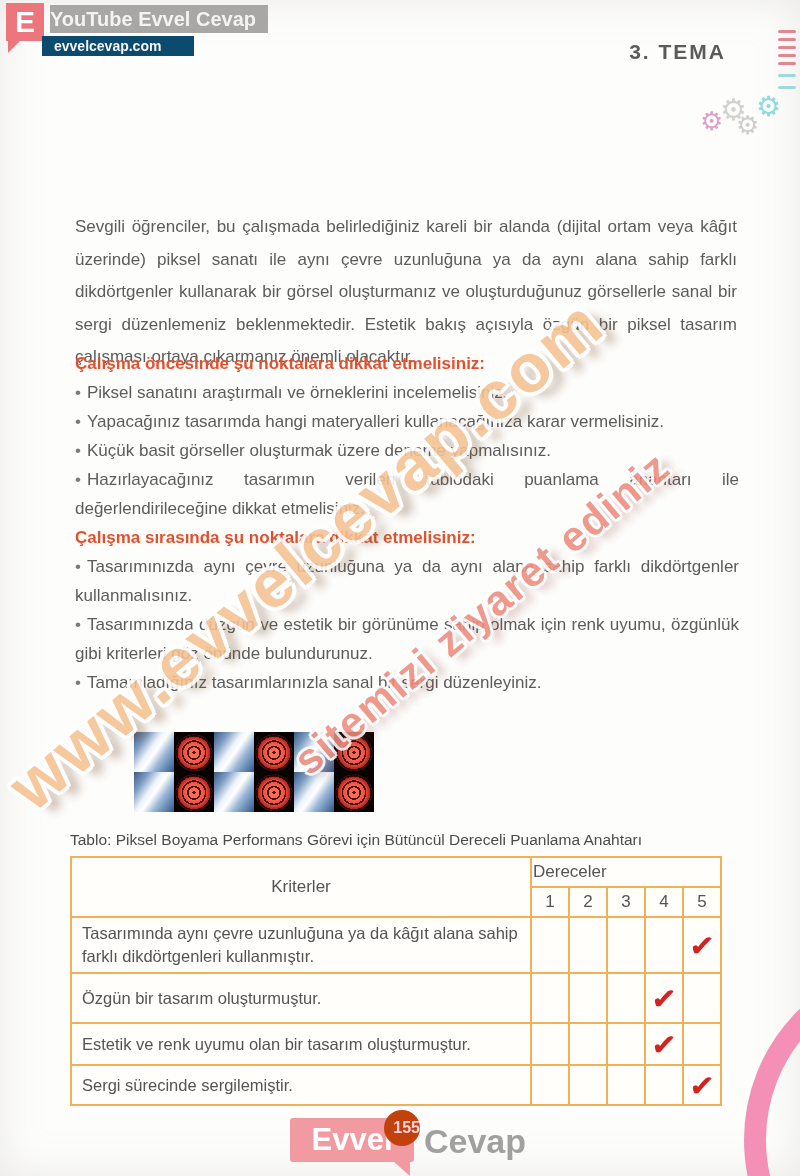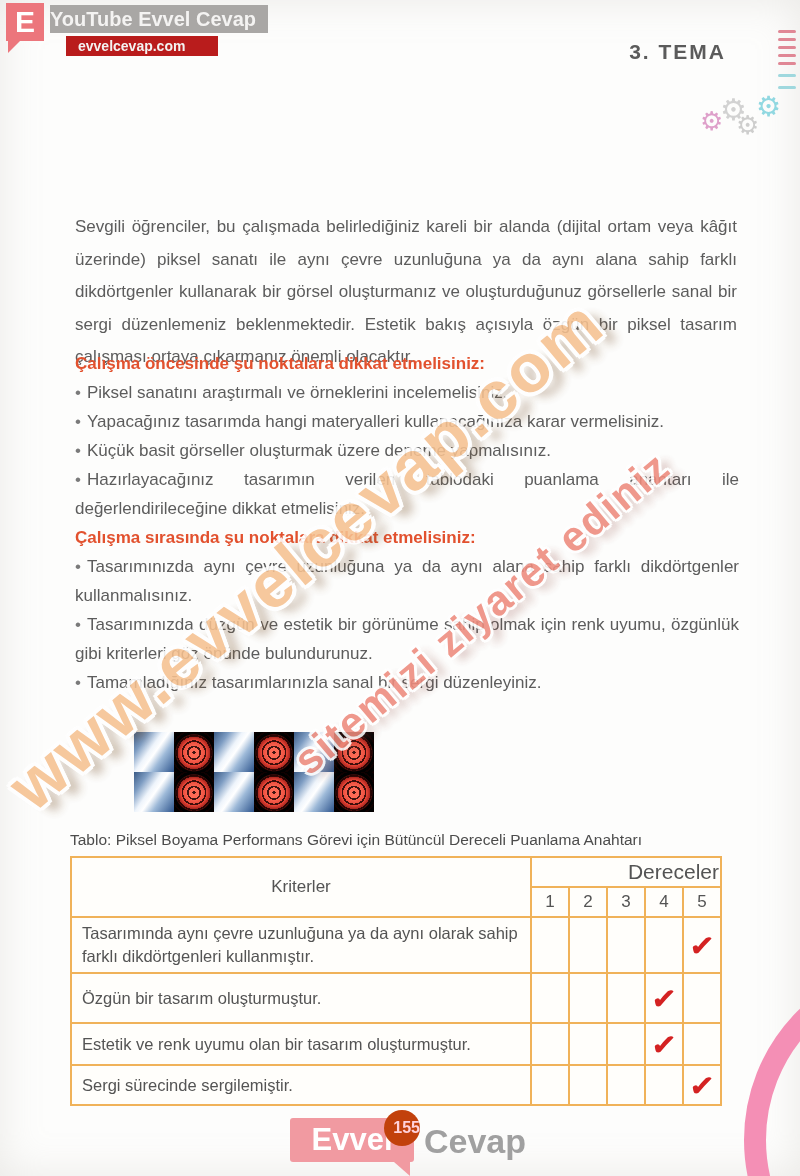--- a/index.html
+++ b/index.html
@@ -10,21 +10,21 @@
     box-shadow:inset 0 0 40px rgba(180,175,168,.25);
   }
   
   .site-logo{position:absolute;top:3px;left:6px;z-index:6;}
   .e-box{position:absolute;top:0;left:0;width:38px;height:38px;background:#ec767c;
          color:#fff;font-size:30px;font-weight:bold;text-align:center;line-height:38px;}
   .e-tail{position:absolute;top:38px;left:2px;width:0;height:0;
           border-left:12px solid #ec767c;border-bottom:12px solid transparent;}
   .banner1{position:absolute;top:2px;left:44px;width:218px;height:28px;background:#a9a7a5;
            color:#f4f3f2;font-size:20px;font-weight:bold;line-height:28px;padding-left:0;white-space:nowrap;}
-  .banner2{position:absolute;top:33px;left:60px;width:140px;height:20px;background:#b91c1c;
+  .banner2{position:absolute;top:33px;left:36px;width:140px;height:20px;background:#0c4a6e;
            color:#f4f3f2;font-size:14px;font-weight:bold;line-height:20px;padding-left:12px;white-space:nowrap;}
   
   .tema{position:absolute;top:40px;right:74px;font-size:21px;font-weight:600;
         color:#5b5b5b;letter-spacing:2px;z-index:2;}
   .edge-marks{position:absolute;top:30px;right:4px;width:18px;z-index:2;}
   .dash{height:3px;border-radius:2px;margin-bottom:5px;}
   .dash.red{background:#e08795;}
   .dash.cyan{background:#9fd8de;margin-top:9px;}
   .gears{position:absolute;top:90px;right:10px;width:90px;height:50px;z-index:2;}
   .gear{position:absolute;font-size:26px;opacity:.65;}
@@ -52,21 +52,21 @@
   .tile.target{
      background:
        repeating-radial-gradient(circle at 50% 52%, rgba(20,0,0,.8) 0 1.6px, rgba(0,0,0,0) 1.6px 5.4px),
        radial-gradient(circle at 50% 52%, #ff6a55 0 20%, #e34234 45%, #9c201a 58%, #000 66%);
      background-color:#000;}
   
   .caption{position:absolute;top:831px;left:70px;z-index:1;font-size:15.5px;color:#4c4c4c;}
   .rubric{position:absolute;top:856px;left:70px;z-index:1;border-collapse:collapse;table-layout:fixed;background:#fffefb;}
   .rubric td,.rubric th{border:2px solid #f0b259;font-weight:normal;color:#545454;}
   .rubric .crit-h{width:456px;font-size:17px;text-align:center;}
-  .rubric .deg-h{font-size:21px;text-align:right;height:26px;}
+  .rubric .deg-h{font-size:17px;text-align:left;height:26px;}
   .rubric .deg-n{width:34px;font-size:17px;text-align:center;height:26px;}
   .rubric .crit{font-size:16.5px;padding:4px 10px;line-height:23px;text-align:left;}
   .rubric .cell{text-align:center;}
   .rubric .r1{height:54px;} .rubric .r2{height:50px;} .rubric .r3{height:42px;} .rubric .r4{height:40px;}
   .checkmark{display:inline-block;color:#d42222;font-size:30px;font-weight:bold;
              transform:rotate(6deg);text-shadow:1px 0 0 #d42222;}
   
   .wm{position:absolute;z-index:5;font-weight:bold;white-space:nowrap;pointer-events:none;}
   .wm1{left:18px;top:756px;font-size:68px;letter-spacing:3px;color:#f6c190;opacity:.88;
        transform:rotate(-40deg);transform-origin:0 50%;
@@ -160,21 +160,21 @@
       <th class="deg-h" colspan="5">Dereceler</th>
     </tr>
     <tr>
       <td class="deg-n">1</td>
       <td class="deg-n">2</td>
       <td class="deg-n">3</td>
       <td class="deg-n">4</td>
       <td class="deg-n">5</td>
     </tr>
     <tr class="r1">
-      <td class="crit">Tasarımında aynı çevre uzunluğuna ya da aynı olarak sahip farklı dikdörtgenleri kullanmıştır.</td>
+      <td class="crit">Tasarımında aynı çevre uzunluğuna ya da kâğıt alana sahip farklı dikdörtgenleri kullanmıştır.</td>
       <td class="cell"></td>
       <td class="cell"></td>
       <td class="cell"></td>
       <td class="cell"></td>
       <td class="cell"><span class="checkmark">✓</span></td>
     </tr>
     <tr class="r2">
       <td class="crit">Özgün bir tasarım oluşturmuştur.</td>
       <td class="cell"></td>
       <td class="cell"></td>

